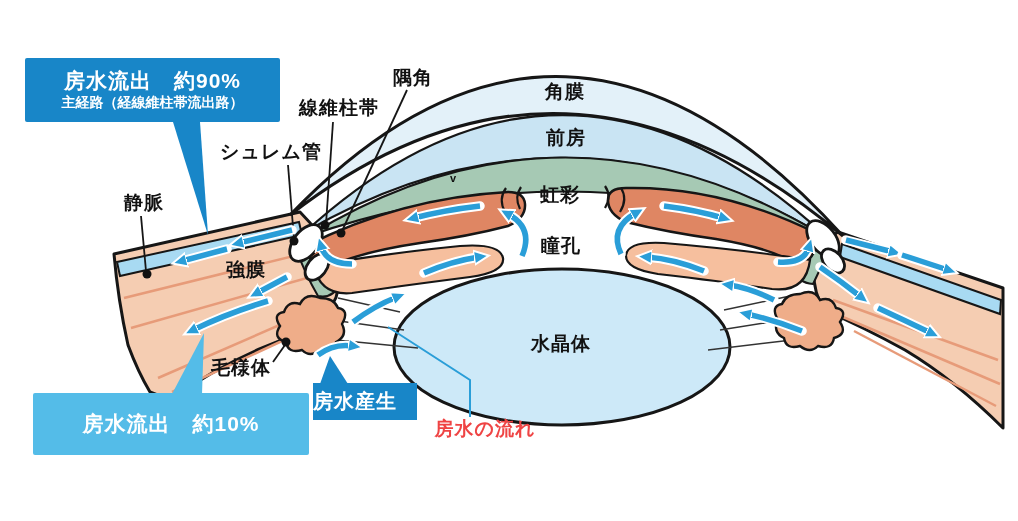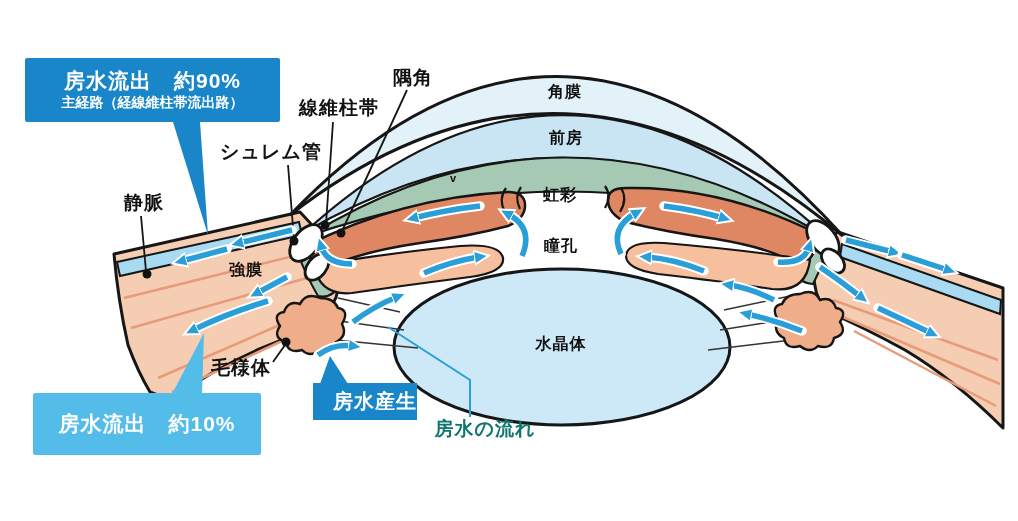--- a/index.html
+++ b/index.html
@@ -6,34 +6,34 @@
   .stage{
     position:relative;width:1018px;height:521px;background:#ffffff;overflow:hidden;
     font-family:"Liberation Sans","DejaVu Sans",sans-serif;
     padding-left:27px;
   }
   .stage svg{position:absolute;left:0;top:0;}
   .lbl{
     position:absolute;transform:translate(-50%,-50%);
     font-weight:bold;font-size:19px;color:#111;white-space:nowrap;letter-spacing:1px;
   }
-  .lbl.big{font-size:16px;}
-  .lbl.flow{color:#0f766e;font-size:19px;}
+  .lbl.big{font-size:19px;}
+  .lbl.flow{color:#ef4444;font-size:19px;}
   .lbl.tiny{font-size:11px;font-weight:bold;letter-spacing:0;}
   .callout{
     position:absolute;color:#fff;text-align:center;border-radius:2px;
     display:flex;flex-direction:column;justify-content:center;line-height:1.25;
   }
   .co-main{left:25px;top:58px;width:255px;height:64px;background:#1886c8;}
-  .co-sec{left:33px;top:393px;width:228px;height:62px;background:#54bce8;}
+  .co-sec{left:33px;top:393px;width:276px;height:62px;background:#54bce8;}
   .co-title{font-weight:bold;font-size:21px;letter-spacing:1px;}
   .co-sub{font-weight:bold;font-size:14px;letter-spacing:0px;}
   .co-prod{
     position:absolute;left:313px;top:383px;width:104px;height:37px;background:#1886c8;
-    color:#fff;font-weight:bold;font-size:20px;text-align:right;line-height:37px;letter-spacing:1px;
+    color:#fff;font-weight:bold;font-size:20px;text-align:left;line-height:37px;letter-spacing:1px;
   }
   .caption{
     position:absolute;left:50%;top:484px;transform:translate(-50%,-50%);
     font-size:22px;font-weight:bold;color:#000;white-space:nowrap;letter-spacing:0.5px;
   }
 </style>
 </head>
 <body>
 
 <div class="stage">

